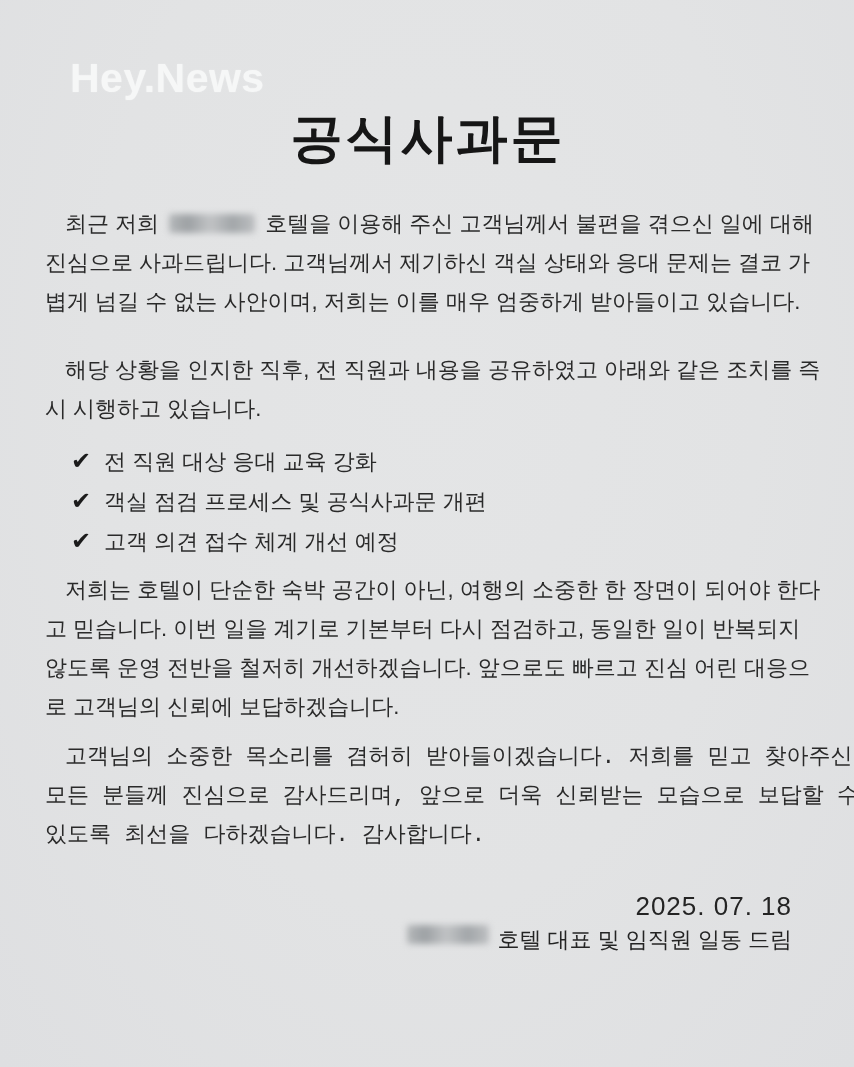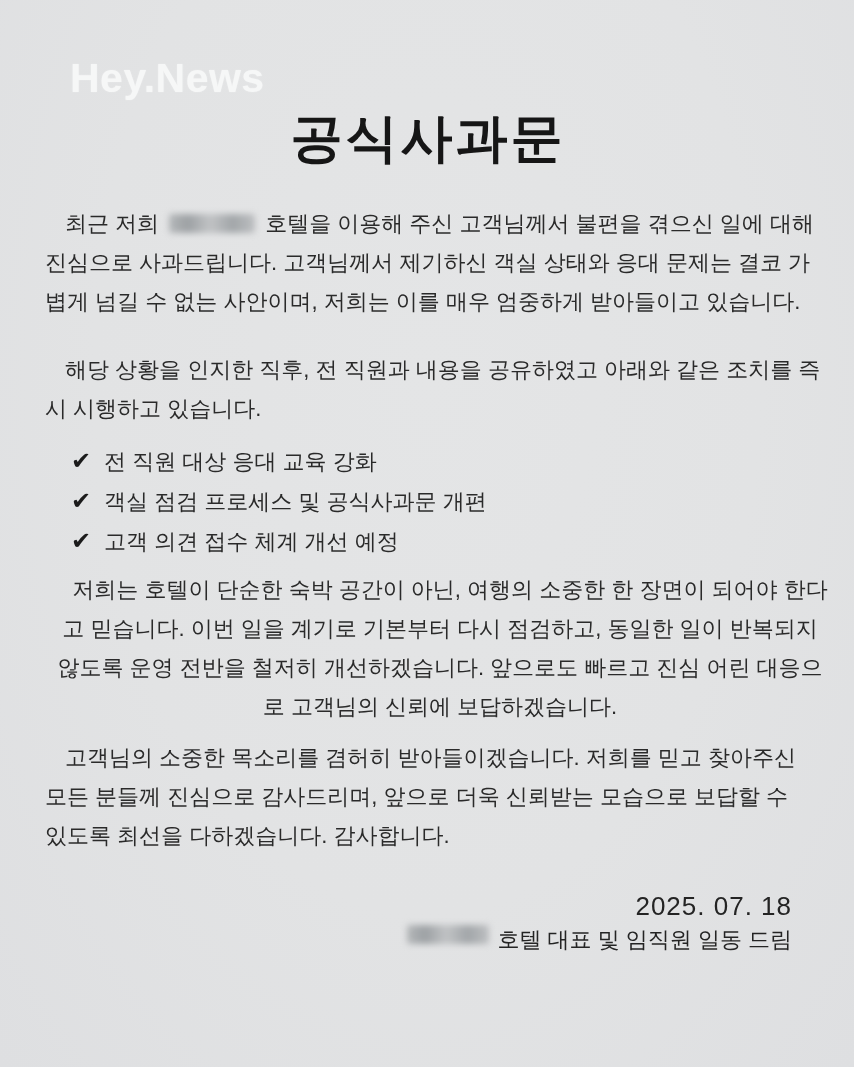--- a/index.html
+++ b/index.html
@@ -47,22 +47,22 @@
     width: 790px;
     margin: 0;
     font-size: 22px;
     line-height: 39px;
     white-space: pre;
     text-indent: 20px;
     color: #2a2a2a;
   }
   .p1 { top: 204px; }
   .p2 { top: 350px; }
-  .p3 { top: 570px; text-align: center; }
-  .p4 { top: 738px; }
+  .p3 { top: 570px; }
+  .p4 { top: 738px; font-family: Liberation Mono, monospace; }
   .checklist {
     position: absolute;
     left: 45px;
     top: 441px;
     width: 790px;
     margin: 0;
     padding: 0 0 0 26px;
     list-style: none;
     font-size: 22px;
     line-height: 39px;

